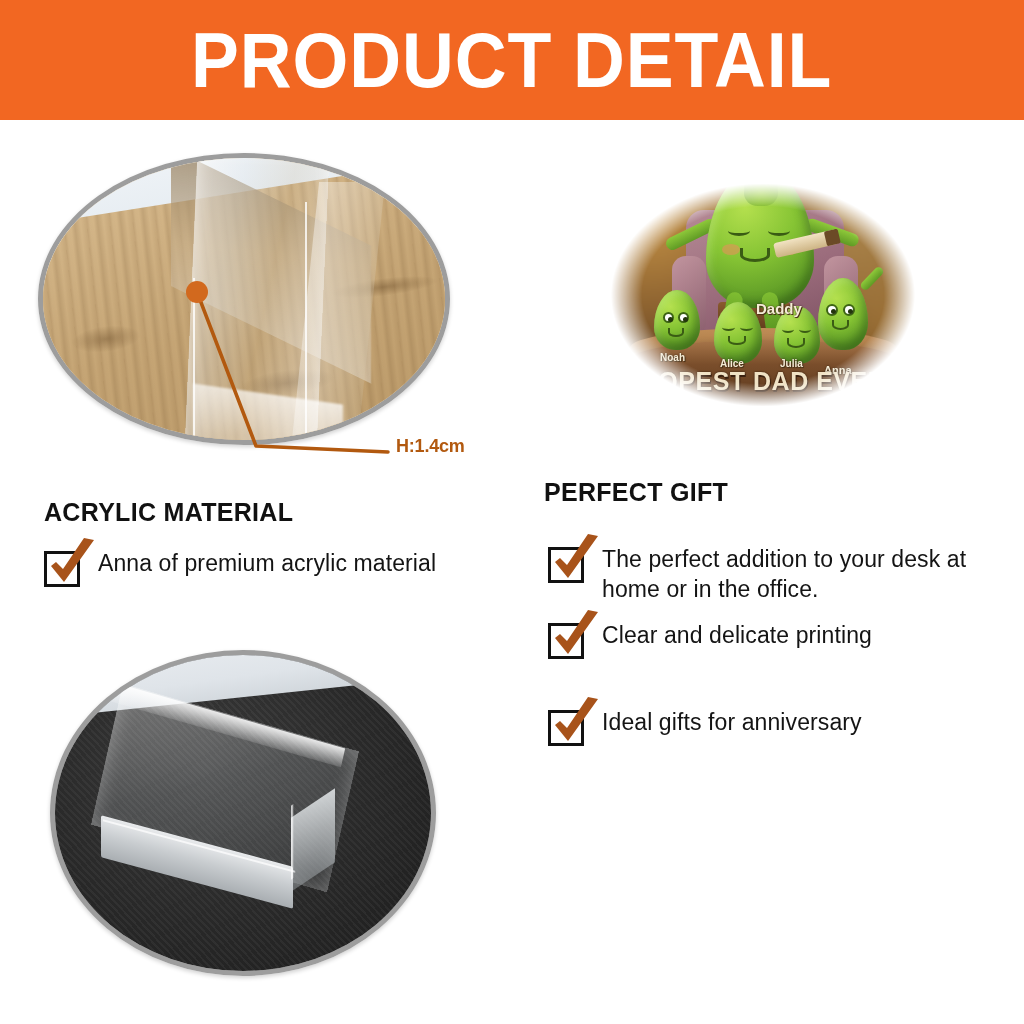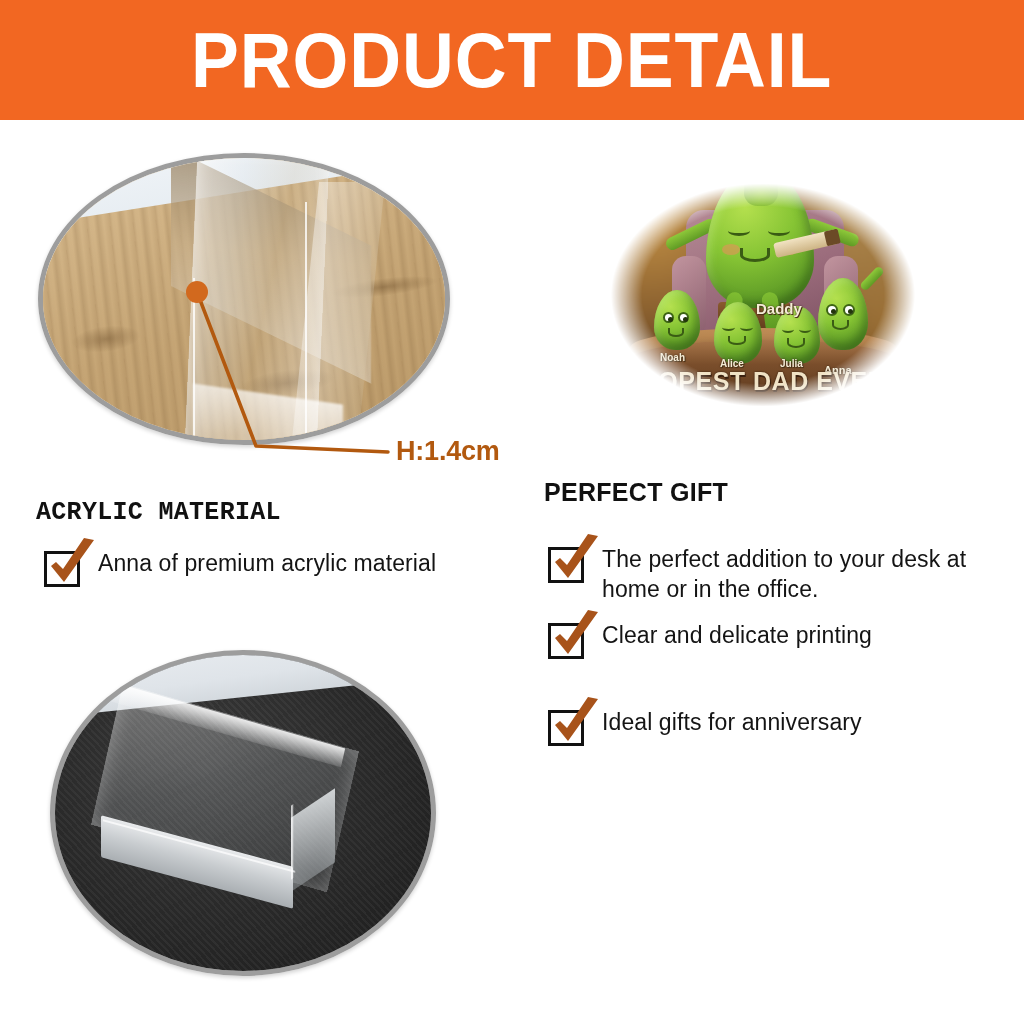--- a/index.html
+++ b/index.html
@@ -96,21 +96,21 @@
   .callout-dot {
     position: absolute; left: 186px; top: 281px;
     width: 22px; height: 22px; border-radius: 50%;
     background: #D2691E; z-index: 6;
   }
   .callout-svg { position: absolute; left: 0; top: 0; width: 1024px; height: 1024px; pointer-events: none; z-index: 5; }
   .callout-label {
     position: absolute; left: 396px; top: 436px;
     color: #B2590F;
     font-family: "Liberation Sans", sans-serif;
-    font-weight: 700; font-size: 27px; letter-spacing: -0.2px;
+    font-weight: 700; font-size: 18px; letter-spacing: -0.2px;
     white-space: nowrap; z-index: 6;
   }
 
   
   #photo-product { left: 568px; top: 152px; width: 390px; height: 286px;
     -webkit-mask-image: radial-gradient(ellipse 50% 50% at 50% 50%, #000 62%, transparent 78%);
             mask-image: radial-gradient(ellipse 50% 50% at 50% 50%, #000 62%, transparent 78%);
   }
   .prod-bg {
     position: absolute; inset: 0;
@@ -260,21 +260,21 @@
   
   .section-heading {
     position: absolute;
     color: #111111;
     font-family: "Liberation Sans", sans-serif;
     font-weight: 700;
     font-size: 25px;
     letter-spacing: 0.3px;
     white-space: nowrap;
   }
-  #heading-acrylic { left: 36px; top: 498px; font-family: Liberation Mono, monospace; }
+  #heading-acrylic { left: 44px; top: 498px; }
   #heading-gift    { left: 544px; top: 478px; }
 
   .feature-item { position: absolute; display: flex; align-items: flex-start; }
   .checkbox {
     position: relative; flex: 0 0 auto;
     width: 36px; height: 36px;
     border: 3px solid #111111;
     background: #ffffff;
     margin-top: 3px;
   }

